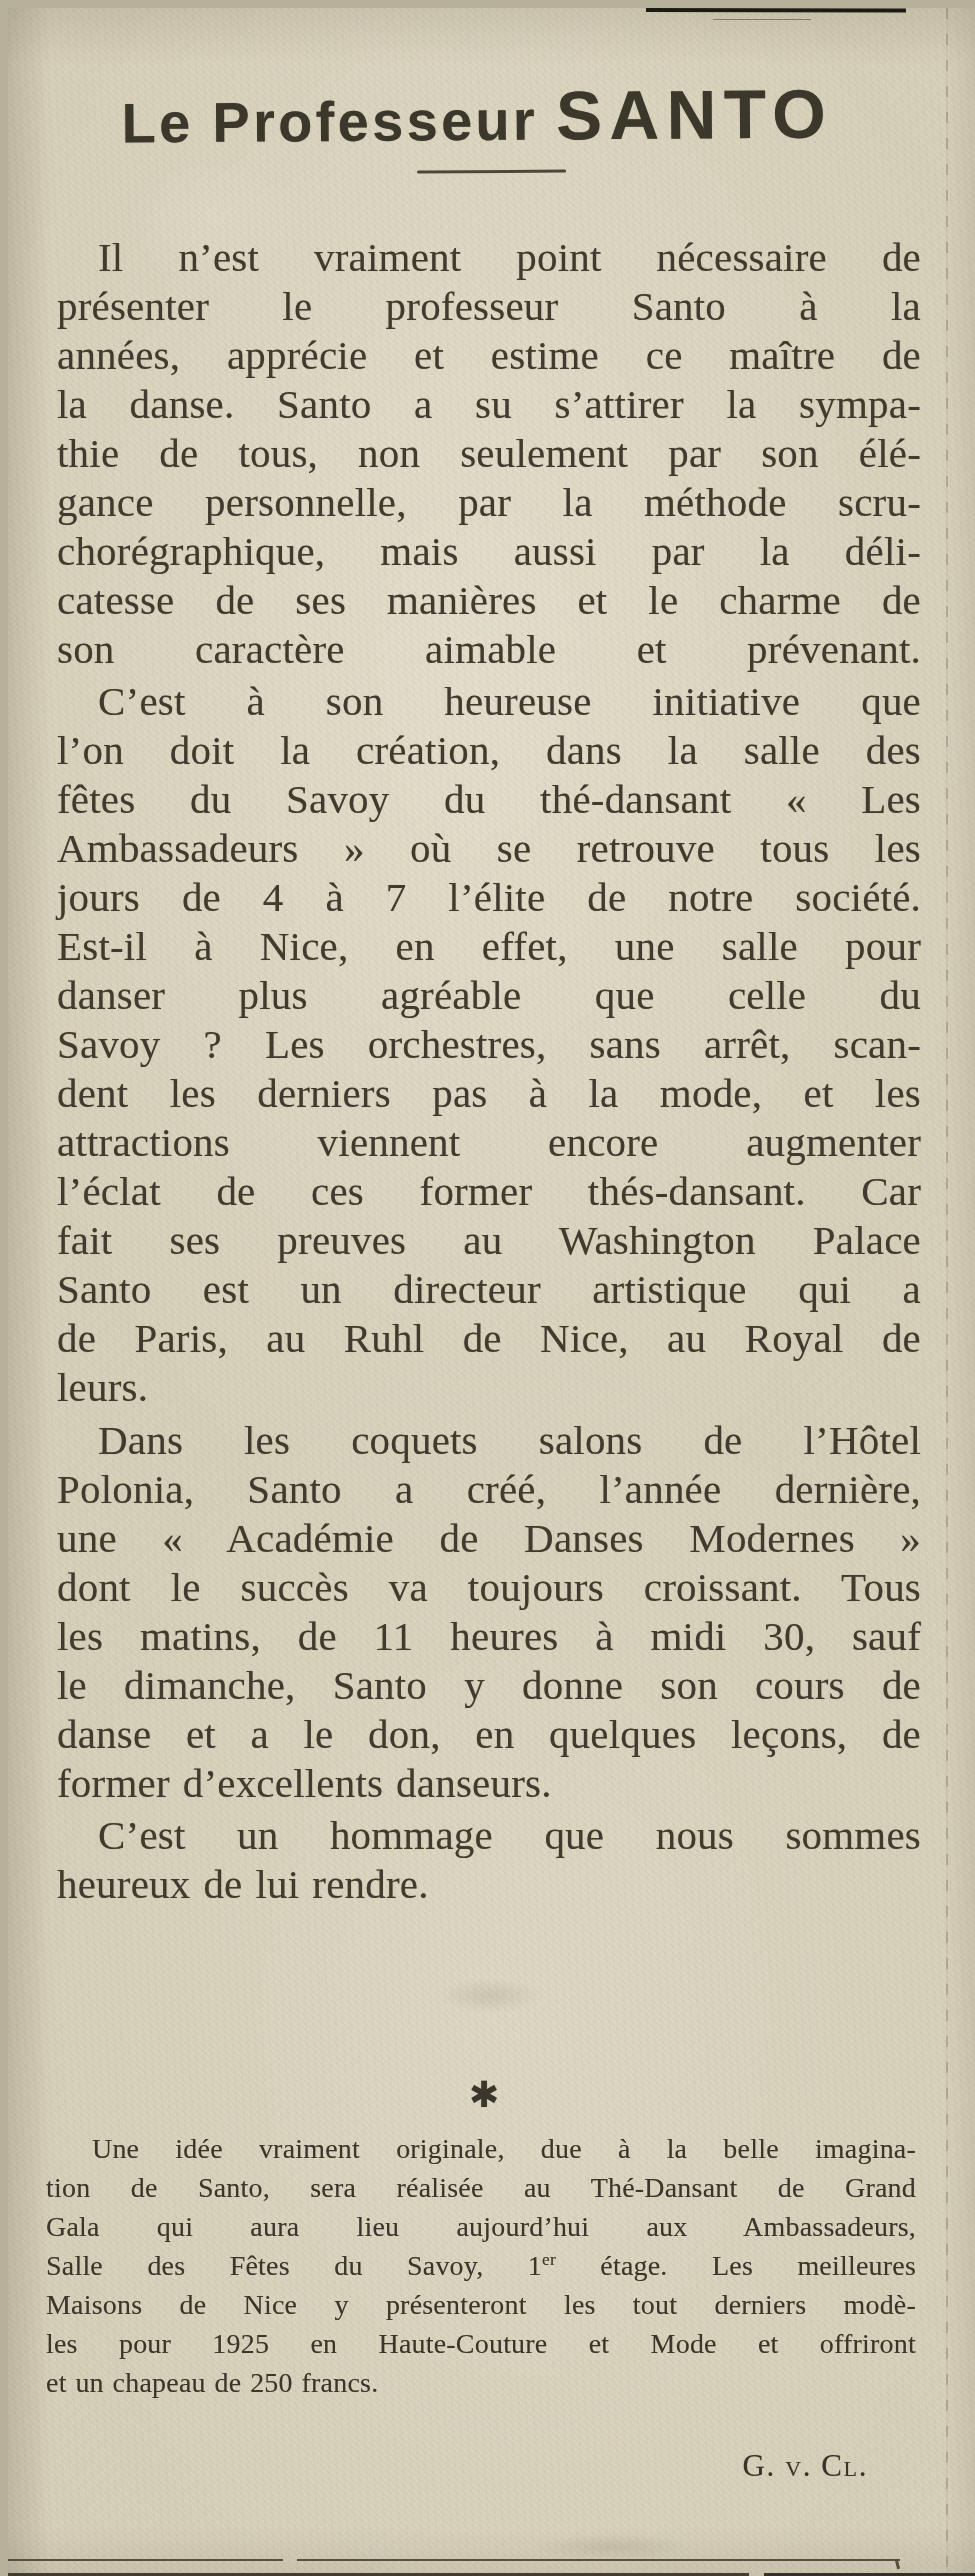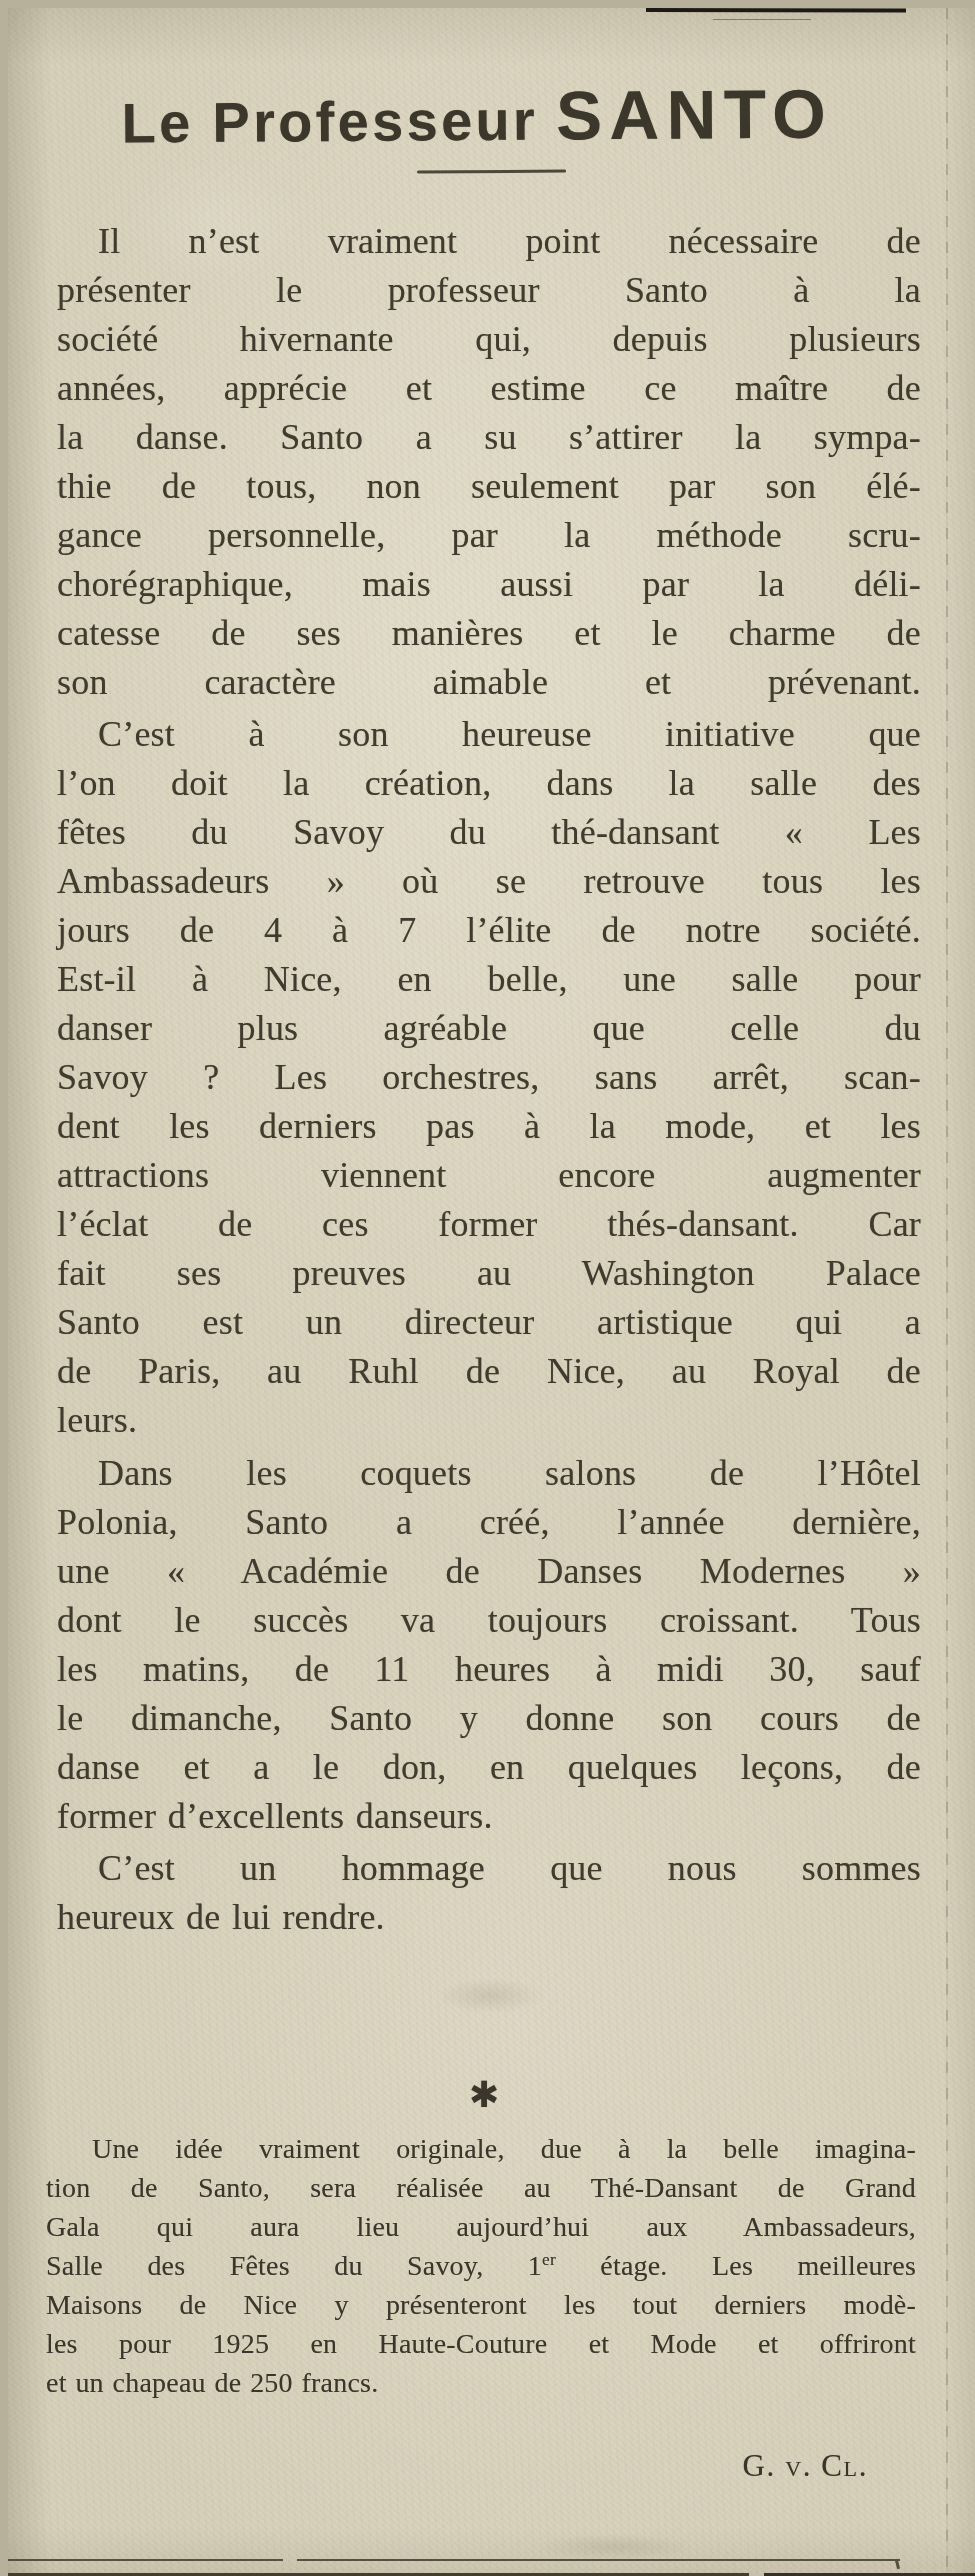--- a/index.html
+++ b/index.html
@@ -54,22 +54,22 @@
   }
   .title .lead { font-size:56px; letter-spacing:3.3px; }
   .title .name { font-size:69px; letter-spacing:7.4px; margin-left:18px; }
 
   .title-rule {
     position:absolute; top:162px; left:409px; width:149px; height:2.5px;
     background:#4c473a; border-radius:1.6px; transform:rotate(-0.3deg);
   }
 
   .body {
-    position:absolute; top:209px; left:49px; width:864px;
-    font-size:36px; line-height:49px;
+    position:absolute; top:225px; left:49px; width:864px;
+    font-size:41px; line-height:49px;
     letter-spacing:0.2px; word-spacing:2.5px;
     text-shadow:0 0.4px 0.7px rgba(62,57,45,0.38);
   }
   .para { margin:0 0 3.3px 0; }
   .ln  { text-align:justify; text-align-last:justify; }
   .ln.end { text-align-last:left; }
   .ln.ind { text-indent:41px; }
 
   .ornament {
     position:absolute; top:2066px; left:6.5px; width:939px;
@@ -126,37 +126,36 @@
   <h1 class="title">
     <span class="lead">Le Professeur</span><span class="name">SANTO</span>
   </h1>
   <div class="title-rule"></div>
 
   <div class="body">
 
     <div class="para">
       <div class="ln ind">Il n’est vraiment point nécessaire de</div>
       <div class="ln">présenter le professeur Santo à la</div>
-      <div class="ln">société hivernante qui, depuis plusieurs</div>
       <div class="ln">années, apprécie et estime ce maître de</div>
       <div class="ln">la danse. Santo a su s’attirer la sympa-</div>
       <div class="ln">thie de tous, non seulement par son élé-</div>
       <div class="ln">gance personnelle, par la méthode scru-</div>
       <div class="ln">chorégraphique, mais aussi par la déli-</div>
       <div class="ln">catesse de ses manières et le charme de</div>
       <div class="ln">son caractère aimable et prévenant.</div>
     </div>
 
     <div class="para">
       <div class="ln ind">C’est à son heureuse initiative que</div>
       <div class="ln">l’on doit la création, dans la salle des</div>
       <div class="ln">fêtes du Savoy du thé-dansant « Les</div>
       <div class="ln">Ambassadeurs » où se retrouve tous les</div>
       <div class="ln">jours de 4 à 7 l’élite de notre société.</div>
-      <div class="ln">Est-il à Nice, en belle, une salle pour</div>
+      <div class="ln">Est-il à Nice, en effet, une salle pour</div>
       <div class="ln">danser plus agréable que celle du</div>
       <div class="ln">Savoy ? Les orchestres, sans arrêt, scan-</div>
       <div class="ln">dent les derniers pas à la mode, et les</div>
       <div class="ln">attractions viennent encore augmenter</div>
       <div class="ln">l’éclat de ces former thés-dansant. Car</div>
       <div class="ln">fait ses preuves au Washington Palace</div>
       <div class="ln">Santo est un directeur artistique qui a</div>
       <div class="ln">de Paris, au Ruhl de Nice, au Royal de</div>
       <div class="ln end">leurs.</div>
     </div>

